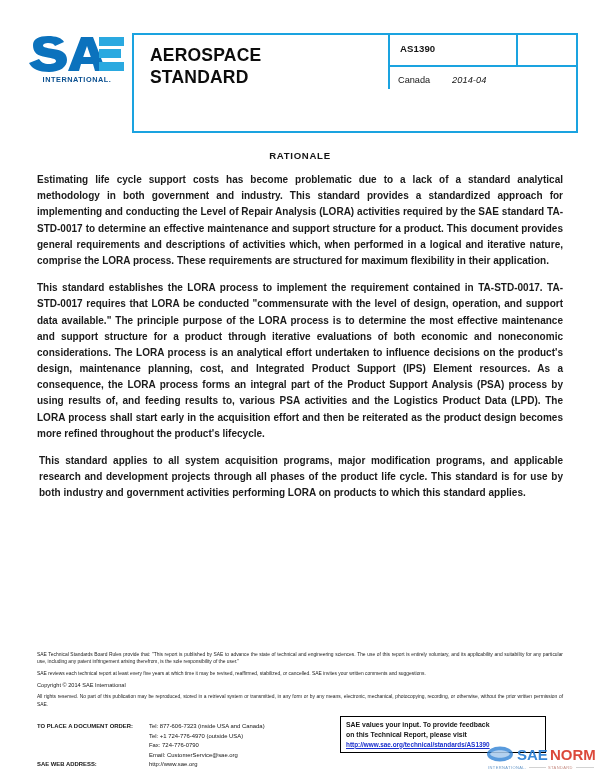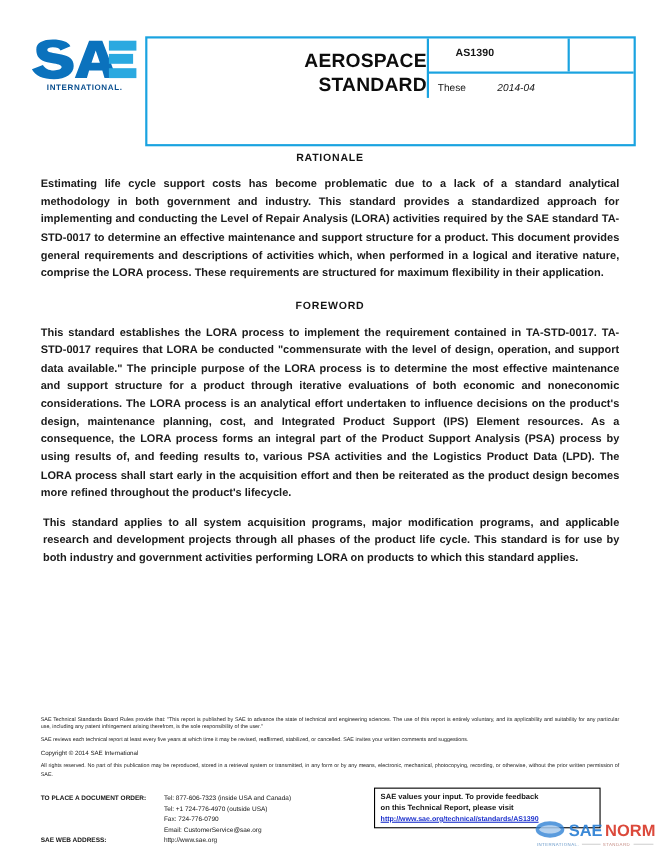--- a/index.html
+++ b/index.html
@@ -64,36 +64,35 @@
     flex: 0 0 256px;
     border-right: 2px solid #1aa3e0;
     padding: 9px 0 0 16px;
   }
   .hdr-title {
     font-size: 17.5px;
     font-weight: bold;
     line-height: 1.28;
     letter-spacing: 0.2px;
     color: #0d0d0d;
-    text-align: right;
   }
   .hdr-right {
     flex: 1 1 auto;
     display: flex;
     flex-direction: column;
   }
   .hdr-rnum {
     display: flex;
     height: 32px;
     border-bottom: 2px solid #1aa3e0;
   }
   .hdr-docnum {
     flex: 1 1 auto;
     border-right: 2px solid #1aa3e0;
-    padding: 8px 0 0 24px;
+    padding: 8px 0 0 10px;
     font-size: 9.6px;
     font-weight: bold;
     letter-spacing: 0.1px;
   }
   .hdr-blank {
     width: 58px;
     flex: 0 0 58px;
   }
   .hdr-issue {
     flex: 1 1 auto;
@@ -111,21 +110,21 @@
     display: flex;
     align-items: center;
     justify-content: center;
     font-size: 9.8px;
     letter-spacing: 0.1px;
   }
 
   
   .body-area {
     position: absolute;
-    left: 37px; top: 138px;
+    left: 37px; top: 150px;
     width: 526px;
   }
   .sect-head {
     text-align: center;
     font-size: 9.6px;
     letter-spacing: 0.7px;
     margin: 0 0 11px 0;
   }
   .para {
     font-size: 10px;
@@ -239,35 +238,34 @@
           <div class="hdr-title">AEROSPACE</div>
           <div class="hdr-title">STANDARD</div>
         </div>
 
         <div class="hdr-right">
           <div class="hdr-rnum">
             <div class="hdr-docnum">AS1390</div>
             <div class="hdr-blank"></div>
           </div>
           <div class="hdr-issue">
-            <div class="hdr-issue-label">These</div>
+            <div class="hdr-issue-label">Canada</div>
             <div class="hdr-issue-date">2014-04</div>
           </div>
         </div>
       </div>
 
     </div>
   </div>
 
   <div class="body-area">
 
     <h2 class="sect-head">RATIONALE</h2>
     <p class="para">Estimating life cycle support costs has become problematic due to a lack of a standard analytical methodology in both government and industry. This standard provides a standardized approach for implementing and conducting the Level of Repair Analysis (LORA) activities required by the SAE standard TA-STD-0017 to determine an effective maintenance and support structure for a product. This document provides general requirements and descriptions of activities which, when performed in a logical and iterative nature, comprise the LORA process. These requirements are structured for maximum flexibility in their application.</p>
 
-    <h2 class="sect-head second">FOREWORD</h2>
     <p class="para">This standard establishes the LORA process to implement the requirement contained in TA-STD-0017. TA-STD-0017 requires that LORA be conducted "commensurate with the level of design, operation, and support data available." The principle purpose of the LORA process is to determine the most effective maintenance and support structure for a product through iterative evaluations of both economic and noneconomic considerations. The LORA process is an analytical effort undertaken to influence decisions on the product's design, maintenance planning, cost, and Integrated Product Support (IPS) Element resources. As a consequence, the LORA process forms an integral part of the Product Support Analysis (PSA) process by using results of, and feeding results to, various PSA activities and the Logistics Product Data (LPD). The LORA process shall start early in the acquisition effort and then be reiterated as the product design becomes more refined throughout the product's lifecycle.</p>
     <p class="para indent">This standard applies to all system acquisition programs, major modification programs, and applicable research and development projects through all phases of the product life cycle. This standard is for use by both industry and government activities performing LORA on products to which this standard applies.</p>
   </div>
 
   <div class="footer">
     <p class="fine tight">SAE Technical Standards Board Rules provide that: "This report is published by SAE to advance the state of technical and engineering sciences. The use of this report is entirely voluntary, and its applicability and suitability for any particular use, including any patent infringement arising therefrom, is the sole responsibility of the user."</p>
     <p class="fine">SAE reviews each technical report at least every five years at which time it may be revised, reaffirmed, stabilized, or cancelled. SAE invites your written comments and suggestions.</p>
     <p class="copy">Copyright © 2014 SAE International</p>
     <p class="fine">All rights reserved. No part of this publication may be reproduced, stored in a retrieval system or transmitted, in any form or by any means, electronic, mechanical, photocopying, recording, or otherwise, without the prior written permission of SAE.</p>
   </div>

